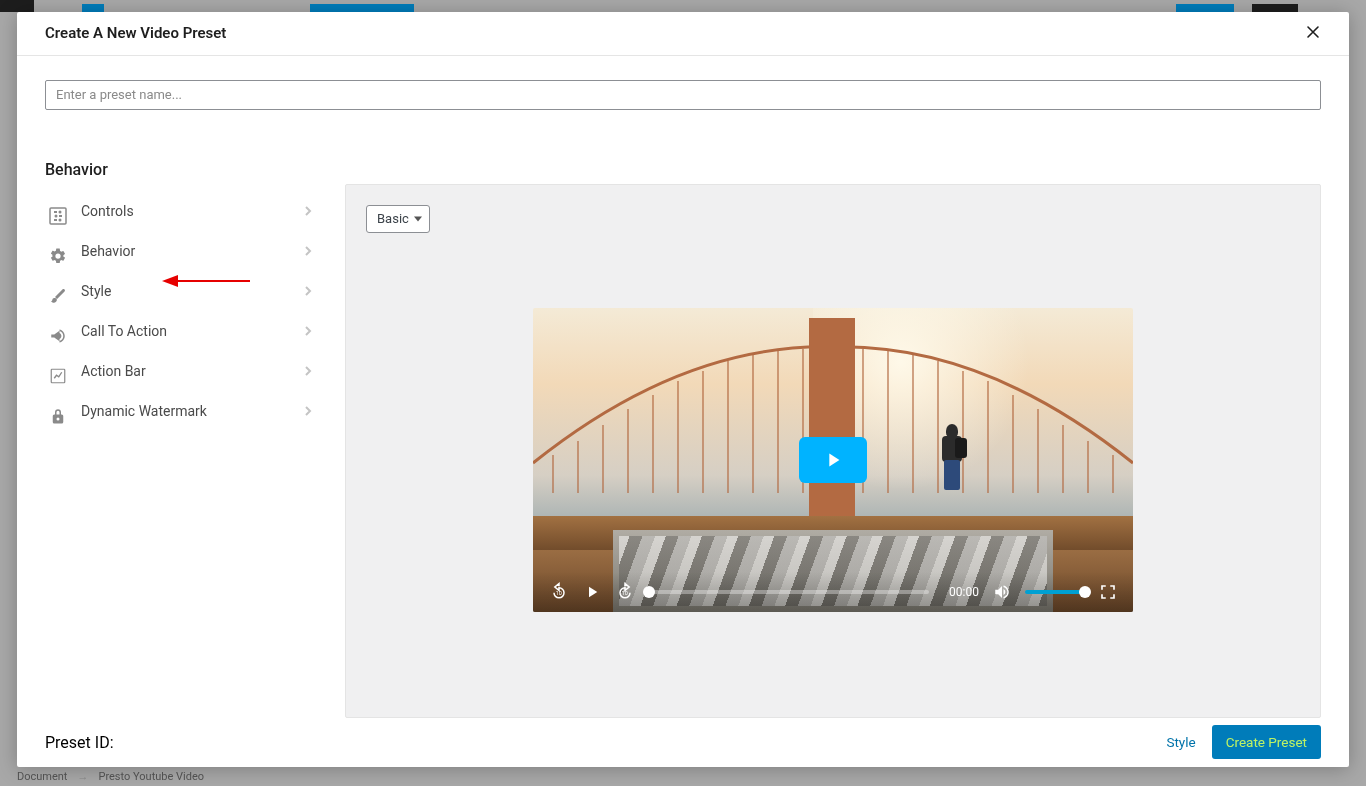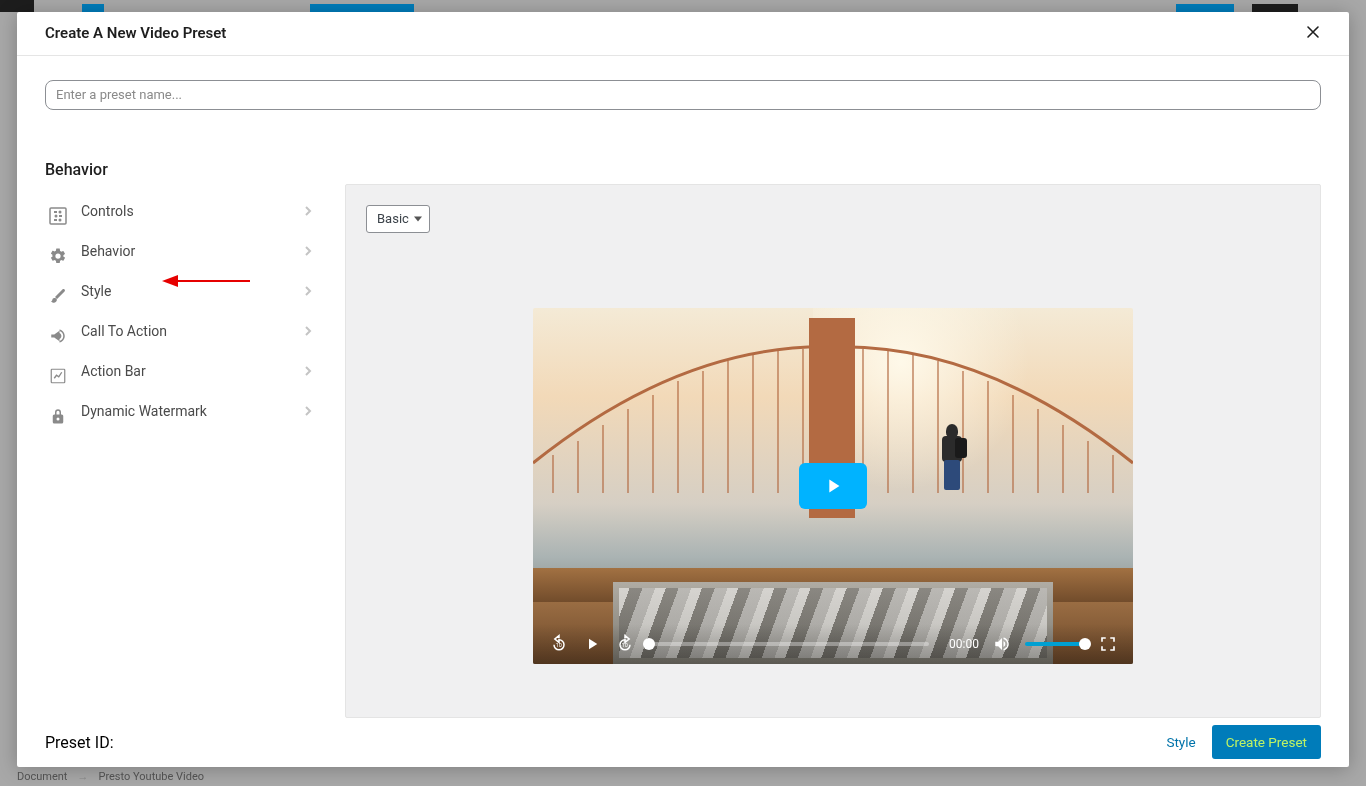--- a/index.html
+++ b/index.html
@@ -11,39 +11,39 @@
   .bg-btn2 { position:absolute; top:4px; left:310px; width:104px; height:8px; background:#007cba; }
   .bg-btn3 { position:absolute; top:4px; left:1176px; width:58px; height:8px; background:#007cba; }
   .bg-btn4 { position:absolute; top:4px; left:1252px; width:46px; height:8px; background:#1d1d1d; }
 
   .modal { position:absolute; top:12px; left:17px; width:1332px; height:755px; background:#fff; border-radius:2px; box-shadow: 0 2px 20px rgba(0,0,0,0.25); display:flex; flex-direction:column; }
   .modal-header { height:60px; border-bottom:1px solid #e5e5e5; display:flex; align-items:center; justify-content:space-between; padding:0 28px; }
   .modal-title { font-size:15px; font-weight:600; color:#1e1e1e; }
   .close-btn { background:none; border:none; font-size:22px; color:#1e1e1e; cursor:pointer; line-height:1; font-weight:400; }
 
   .modal-body { flex:1; padding:24px 28px 0 28px; display:flex; flex-direction:column; }
-  .preset-input { width:100%; height:30px; border:1px solid #8c8f94; border-radius:8px; padding:0 10px; font-size:13px; color:#555; }
+  .preset-input { width:100%; height:30px; border:1px solid #8c8f94; border-radius:2px; padding:0 10px; font-size:13px; color:#555; }
   .preset-input::placeholder { color:#8a8a8a; }
 
   .content-row { display:flex; margin-top:50px; flex:1; min-height:0;}
   .sidebar { width:300px; padding-right:30px; }
   .sidebar-title { font-size:16px; font-weight:500; color:#1e1e1e; margin-bottom:24px; }
   .menu-item { display:flex; height:40px; cursor:pointer; }
   .menu-icon { width:26px; height:26px; display:flex; align-items:center; justify-content:center; color:#8a8a8a; flex:none; }
   .menu-label { flex:1; margin-left:10px; font-size:14px; color:#4a4a4a; }
   .menu-chevron { color:#c4c4c4; }
 
   .arrow-annotation { position:absolute; top:259px; left:145px; width:90px; height:20px; pointer-events:none; }
 
   .preview-pane { flex:1; background:#f0f0f1; border:1px solid #e4e4e4; border-radius:2px; padding:20px; display:flex; flex-direction:column; position:relative; height:534px;margin-top:24px;}
   .preview-top { display:flex; }
   .select-basic { height:28px; border:1px solid #8c8f94; border-radius:3px; background:#fff; padding:0 20px 0 10px; font-size:13px; color:#3c434a; cursor:pointer; appearance:none; -webkit-appearance:none; position:relative;}
   .select-wrap { position:relative; display:inline-block; }
   .select-wrap::after { content:""; position:absolute; right:8px; top:50%; transform:translateY(-50%); border-left:4px solid transparent; border-right:4px solid transparent; border-top:5px solid #555; pointer-events:none;}
-  .preview-video { width:600px; height:356px; margin:75px auto 0 auto; position:relative; border-radius:2px; overflow:hidden;padding-left:6px; }
+  .preview-video { width:600px; height:304px; margin:75px auto 0 auto; position:relative; border-radius:2px; overflow:hidden;padding-left:6px; }
 
   .video-sky { position:absolute; inset:0; background: linear-gradient(180deg, #f4ead6 0%, #f2d9b8 25%, #d6cfc4 55%, #aab3b3 70%, #8a8f8c 82%, #6a6a62 100%); }
   .video-haze { position:absolute; top:0; left:280px; width:220px; height:180px; background: radial-gradient(circle at 40% 30%, rgba(255,250,235,0.95), rgba(255,250,235,0) 70%); }
   .bridge-tower { position:absolute; left:284px; top:10px; width:30px; height:200px; background:#b36a42; }
   .bridge-tower::before,.bridge-tower::after{content:"";position:absolute;width:8px;height:200px;top:0;background:#b36a42;}
   .bridge-tower::before{left:-8px;} .bridge-tower::after{right:-8px;}
   .bridge-cross1,.bridge-cross2,.bridge-cross3{position:absolute;left:276px;width:46px;height:8px;background:#b36a42;}
   .bridge-cross1{top:64px;} .bridge-cross2{top:112px;} .bridge-cross3{top:154px;}
   .cable-main{position:absolute;left:0;top:35px;width:600px;height:170px;}
   .platform{position:absolute;left:0;right:0;bottom:60px;height:36px;background:linear-gradient(180deg,#a27142,#6f4a2a);}

